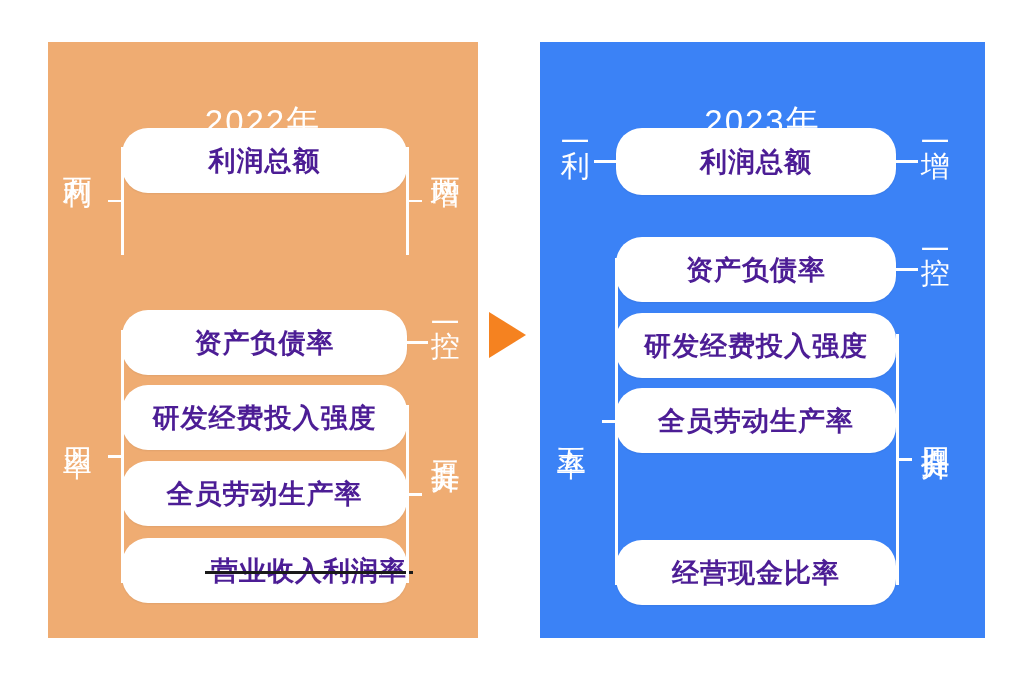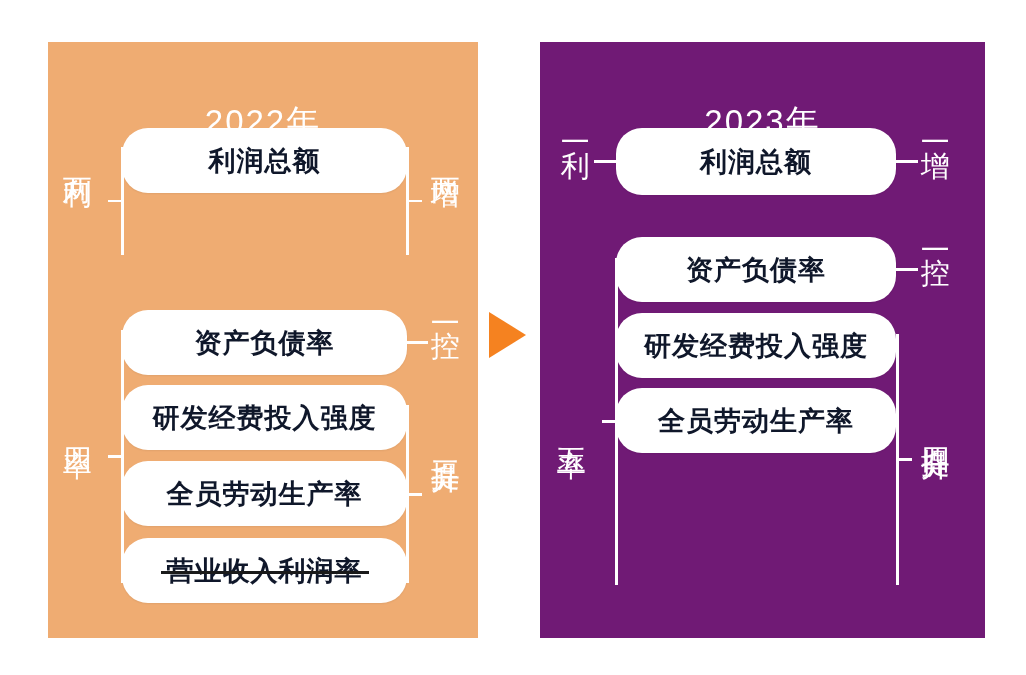--- a/index.html
+++ b/index.html
@@ -6,34 +6,34 @@
   body{
     width:1026px;height:675px;background:#ffffff;
     font-family:"Liberation Sans","DejaVu Sans",sans-serif;
     overflow:hidden;position:relative;
   }
   #canvas{position:absolute;left:0;top:0;width:962px;height:675px;}
 
   
   .panel{position:absolute;top:42px;height:596px;}
   #panel-2022{left:48px;width:430px;background:#efac72;}
-  #panel-2023{left:540px;width:445px;background:#701a75;}
+  #panel-2023{left:540px;width:445px;background:#3b82f6;}
 
   .panel-title{
     position:absolute;top:58px;left:0;width:100%;
     text-align:center;color:#ffffff;
     font-size:33px;letter-spacing:2px;font-weight:400;
     white-space:nowrap;
   }
 
   
   .box{
     position:absolute;background:#ffffff;border-radius:26px;
     display:flex;align-items:center;justify-content:center;
-    color:#0f172a;font-size:27px;font-weight:700;
+    color:#4c1d95;font-size:27px;font-weight:700;
     letter-spacing:1px;white-space:nowrap;
     box-shadow:0 1px 2px rgba(0,0,0,0.06);
   }
   .box.strike .txt{position:relative;display:inline-block;}
   .box.strike .txt::after{
     content:"";position:absolute;left:-6px;right:-6px;top:52%;
     height:2.5px;background:#1a1a1a;
   }
 
   
@@ -93,21 +93,21 @@
 
   <div class="box" style="left:122px;top:310px;width:285px;height:65px;">
     <span class="txt">资产负债率</span>
   </div>
   <div class="box" style="left:122px;top:385px;width:285px;height:65px;">
     <span class="txt">研发经费投入强度</span>
   </div>
   <div class="box" style="left:122px;top:461px;width:285px;height:65px;">
     <span class="txt">全员劳动生产率</span>
   </div>
-  <div class="box strike" style="left:122px;top:538px;width:285px;height:65px;">
+  <div class="box strike" style="left:122px;top:538px;width:285px;height:65px;justify-content:flex-end;">
     <span class="txt">营业收入利润率</span>
   </div>
 
   <div class="bracket" style="left:100px;top:330px;width:24px;height:253px;">
     <span class="spine" style="left:21px;top:0;height:253px;"></span>
     <span class="arm" style="left:21px;top:0;width:3px;"></span>
     <span class="arm" style="left:21px;top:250.5px;width:3px;"></span>
     <span class="arm" style="left:8px;top:125px;width:16px;"></span>
   </div>
   <div class="vlabel" style="left:62px;top:425px;">四率</div>
@@ -147,20 +147,23 @@
 
   <div class="box" style="left:616px;top:237px;width:280px;height:65px;">
     <span class="txt">资产负债率</span>
   </div>
   <div class="box" style="left:616px;top:313px;width:280px;height:65px;">
     <span class="txt">研发经费投入强度</span>
   </div>
   <div class="box" style="left:616px;top:388px;width:280px;height:65px;">
     <span class="txt">全员劳动生产率</span>
   </div>
+  <div class="box" style="left:616px;top:540px;width:280px;height:65px;">
+    <span class="txt">经营现金比率</span>
+  </div>
 
   <div class="bracket" style="left:594px;top:258px;width:24px;height:327px;">
     <span class="spine" style="left:21px;top:0;height:327px;"></span>
     <span class="arm" style="left:21px;top:0;width:3px;"></span>
     <span class="arm" style="left:21px;top:324.5px;width:3px;"></span>
     <span class="arm" style="left:8px;top:162px;width:16px;"></span>
   </div>
   <div class="vlabel" style="left:556px;top:425px;">五率</div>
 
   <div class="bracket" style="left:896px;top:268px;width:22px;height:3px;">

